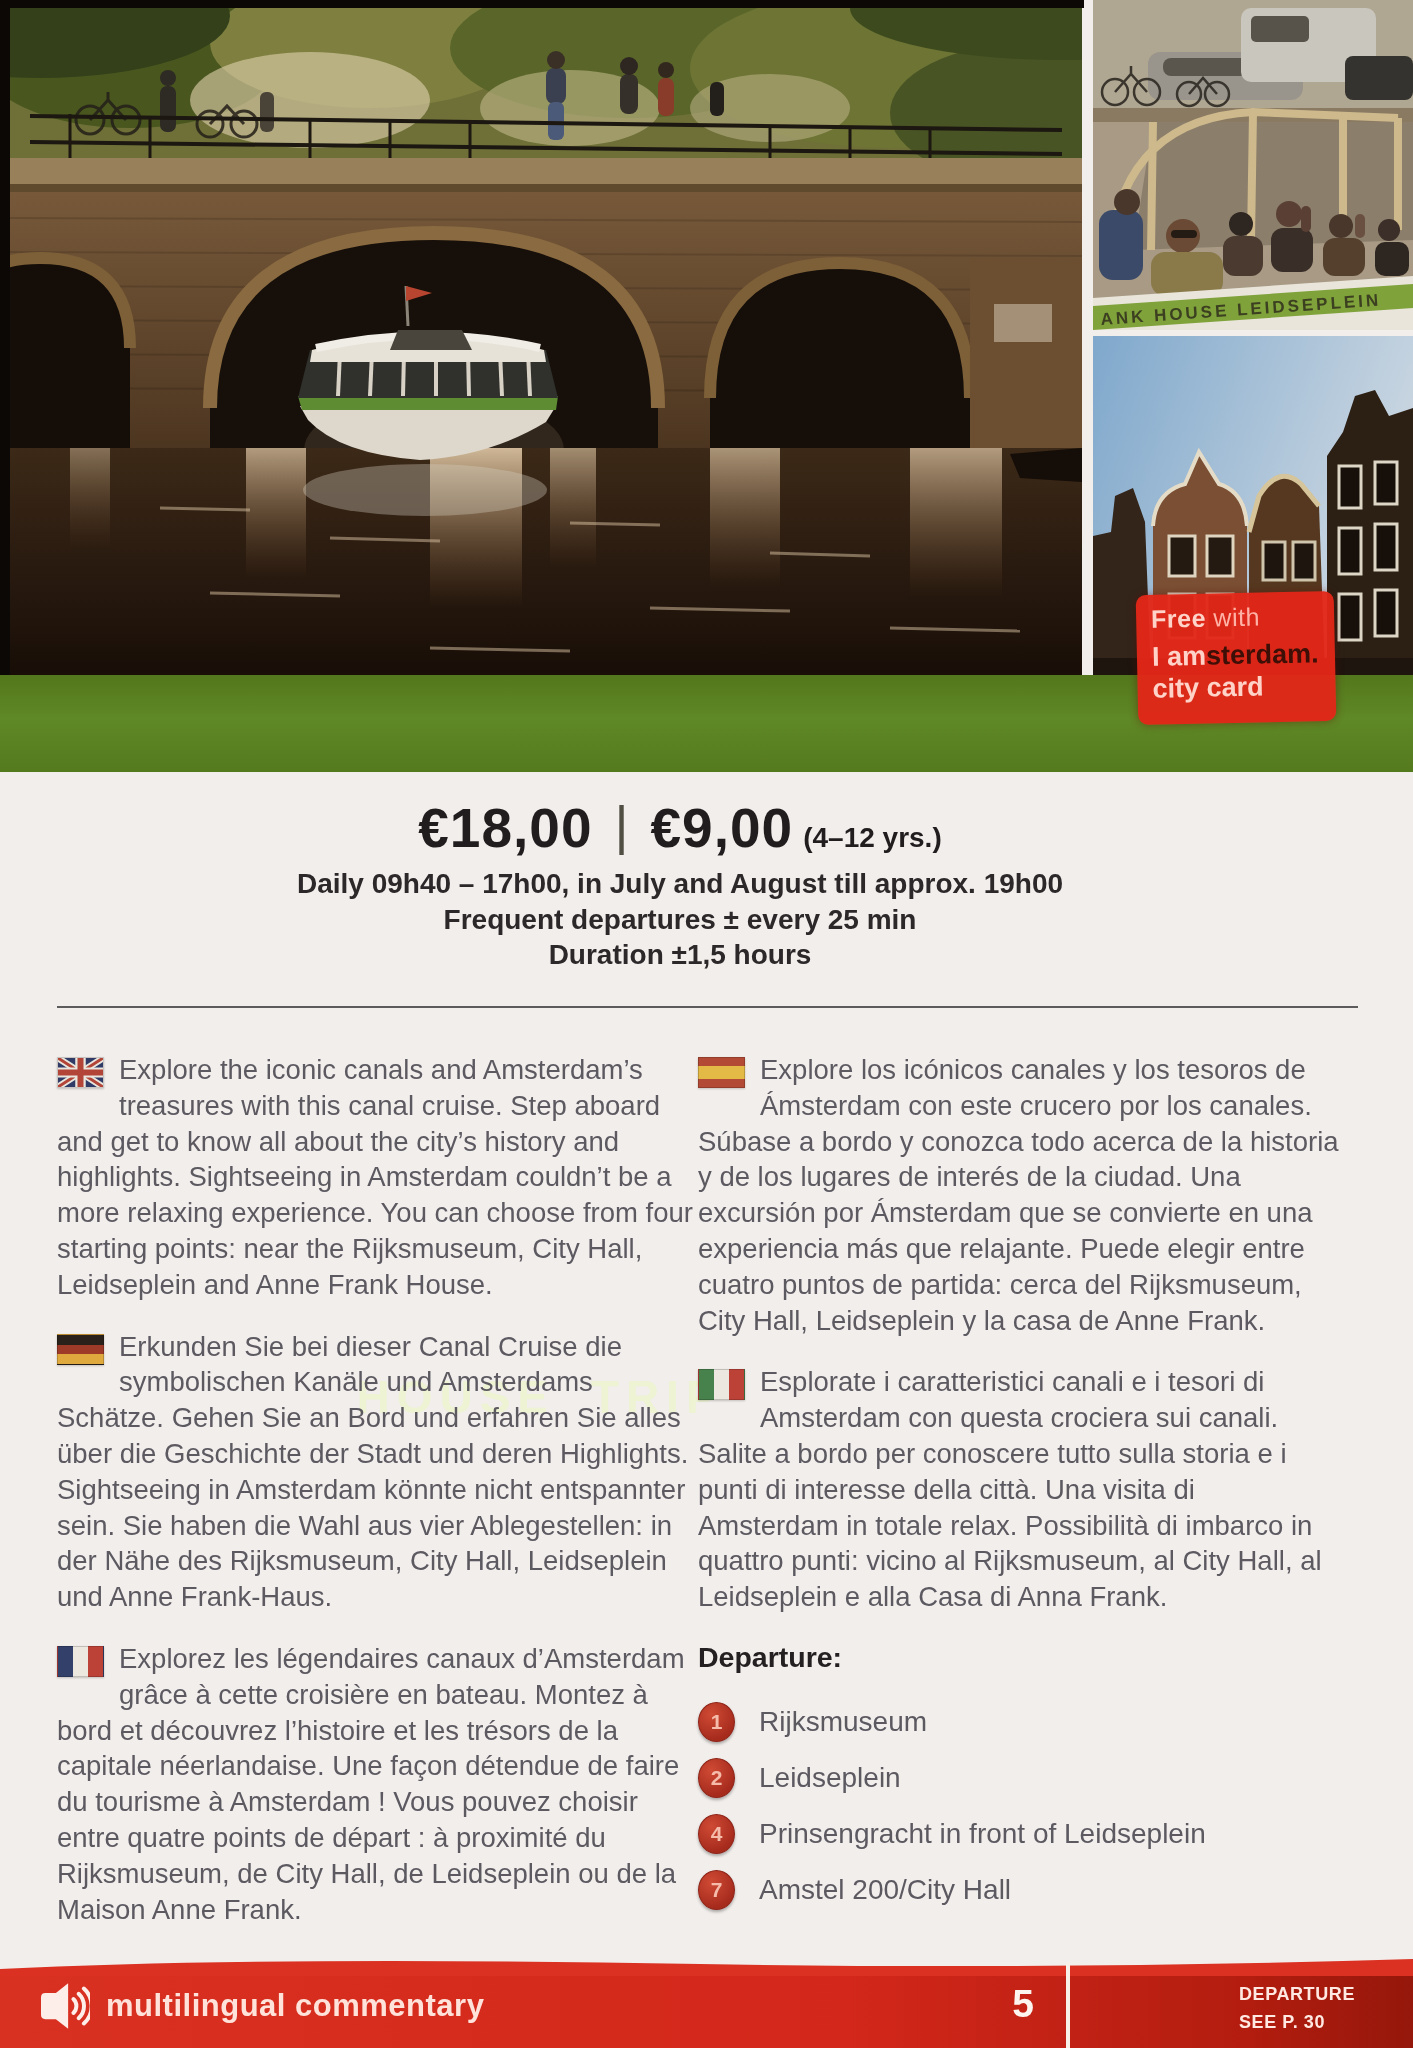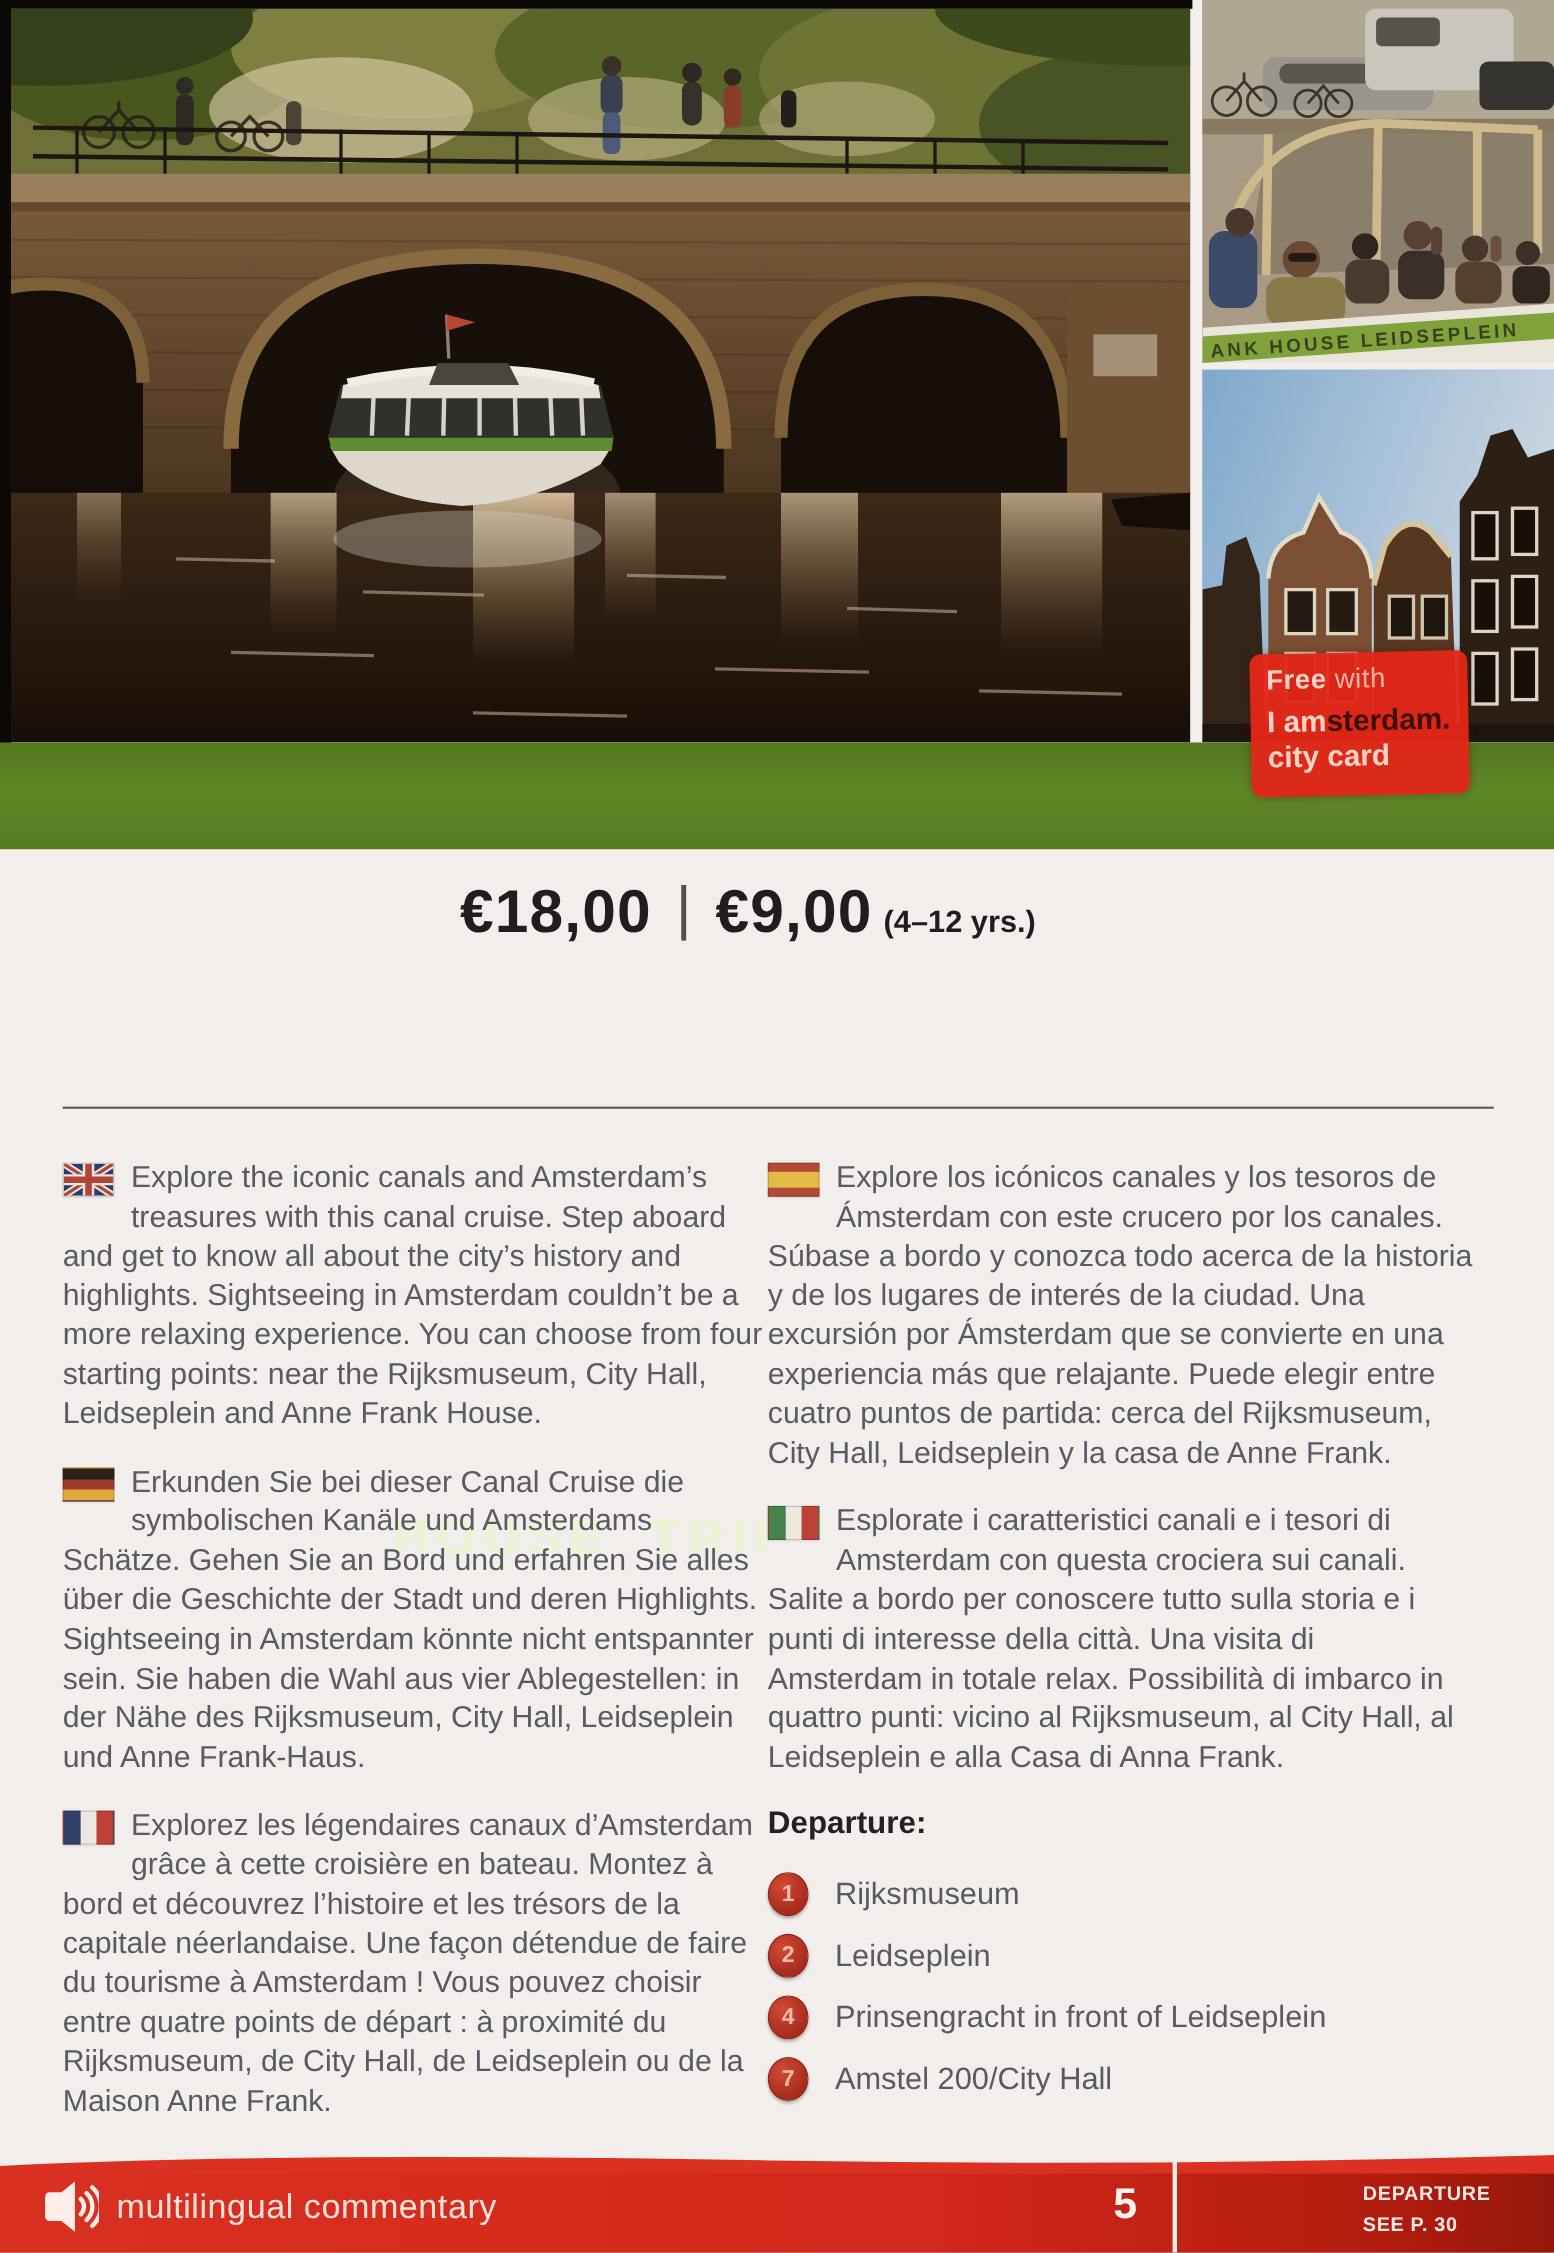--- a/index.html
+++ b/index.html
@@ -65,21 +65,21 @@
             color:#f5bcab;font-weight:bold;font-size:21px;
             display:flex;align-items:center;justify-content:center;margin-right:24px;}
   .stop-name{font-size:28px;color:#5c5961;}
 
   
   .footer{position:absolute;left:0;top:1954px;width:1413px;height:94px;}
   .footer-curve{position:absolute;left:0;top:0;width:1413px;height:24px;}
   .footer-body{position:absolute;left:0;top:22px;width:1413px;height:72px;
                background:linear-gradient(90deg,#d93121 0%,#d2271a 60%,#b31d0f 88%,#95170b 100%);}
   .footer-left{position:absolute;left:34px;top:24px;display:flex;align-items:center;gap:16px;z-index:2;}
-  .footer-text{font-size:31px;font-weight:normal;color:#ffe3db;letter-spacing:.5px;}
+  .footer-text{font-size:31px;font-weight:bold;color:#ffe3db;letter-spacing:.5px;}
   .footer-page{position:absolute;left:998px;top:28px;width:50px;text-align:center;
                font-size:39px;font-weight:bold;color:#fef4ef;z-index:2;}
   .footer-divider{position:absolute;left:1066px;top:8px;width:4px;height:86px;background:#f6f0e9;z-index:2;}
   .footer-right{position:absolute;right:58px;top:26px;text-align:left;
                 font-size:18px;font-weight:bold;color:#ffe9e2;line-height:28px;letter-spacing:.6px;z-index:2;}
 </style>
 </head>
 <body>
 
 <div id="canvas">
@@ -307,20 +307,25 @@
     <div class="badge-l2">
       <span class="badge-iam">I am</span><span class="badge-sterdam">sterdam.</span>
     </div>
     <div class="badge-l3">city card</div>
   </div>
 
   <div class="price-row">
     <span class="price-main">€18,00</span><span class="price-sep">|</span><span class="price-main">€9,00</span><span class="price-note">(4–12 yrs.)</span>
   </div>
 
+  <div class="schedule">
+    <div>Daily 09h40 – 17h00, in July and August till approx. 19h00</div>
+    <div>Frequent departures ± every 25 min</div>
+    <div>Duration ±1,5 hours</div>
+  </div>
 
   <div class="divider"></div>
 
   <div class="columns">
     <div class="col">
 
       <div class="para">
         <span class="flagbox">
           <svg class="flag" viewBox="0 0 60 40" preserveAspectRatio="none">
             <rect width="60" height="40" fill="#2f3a66"></rect>

